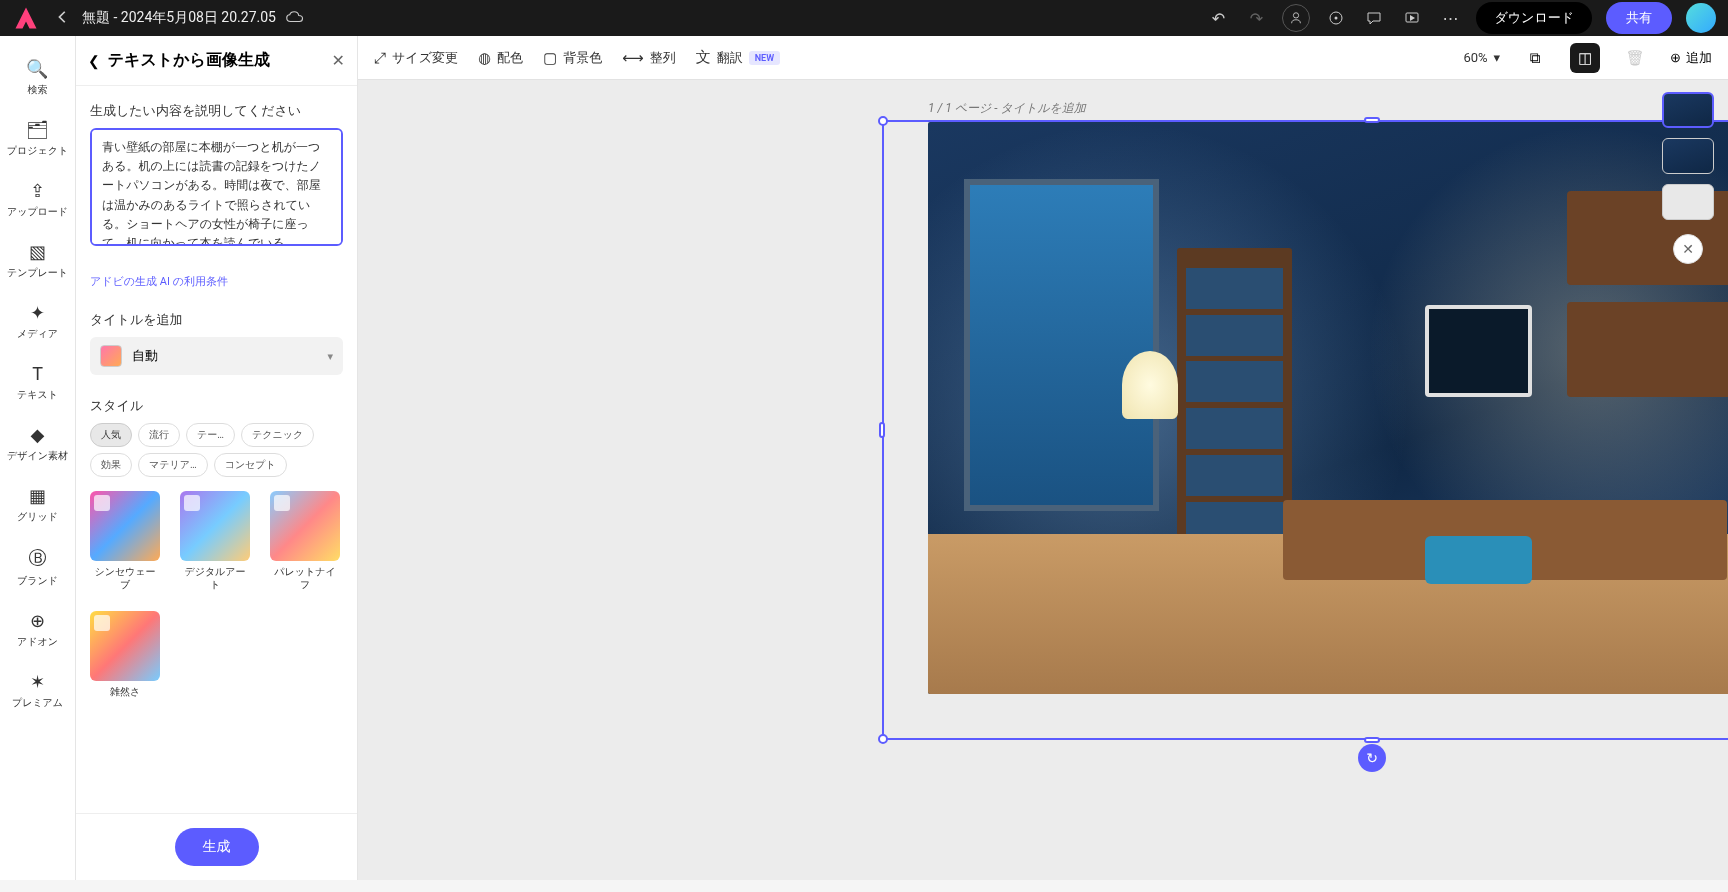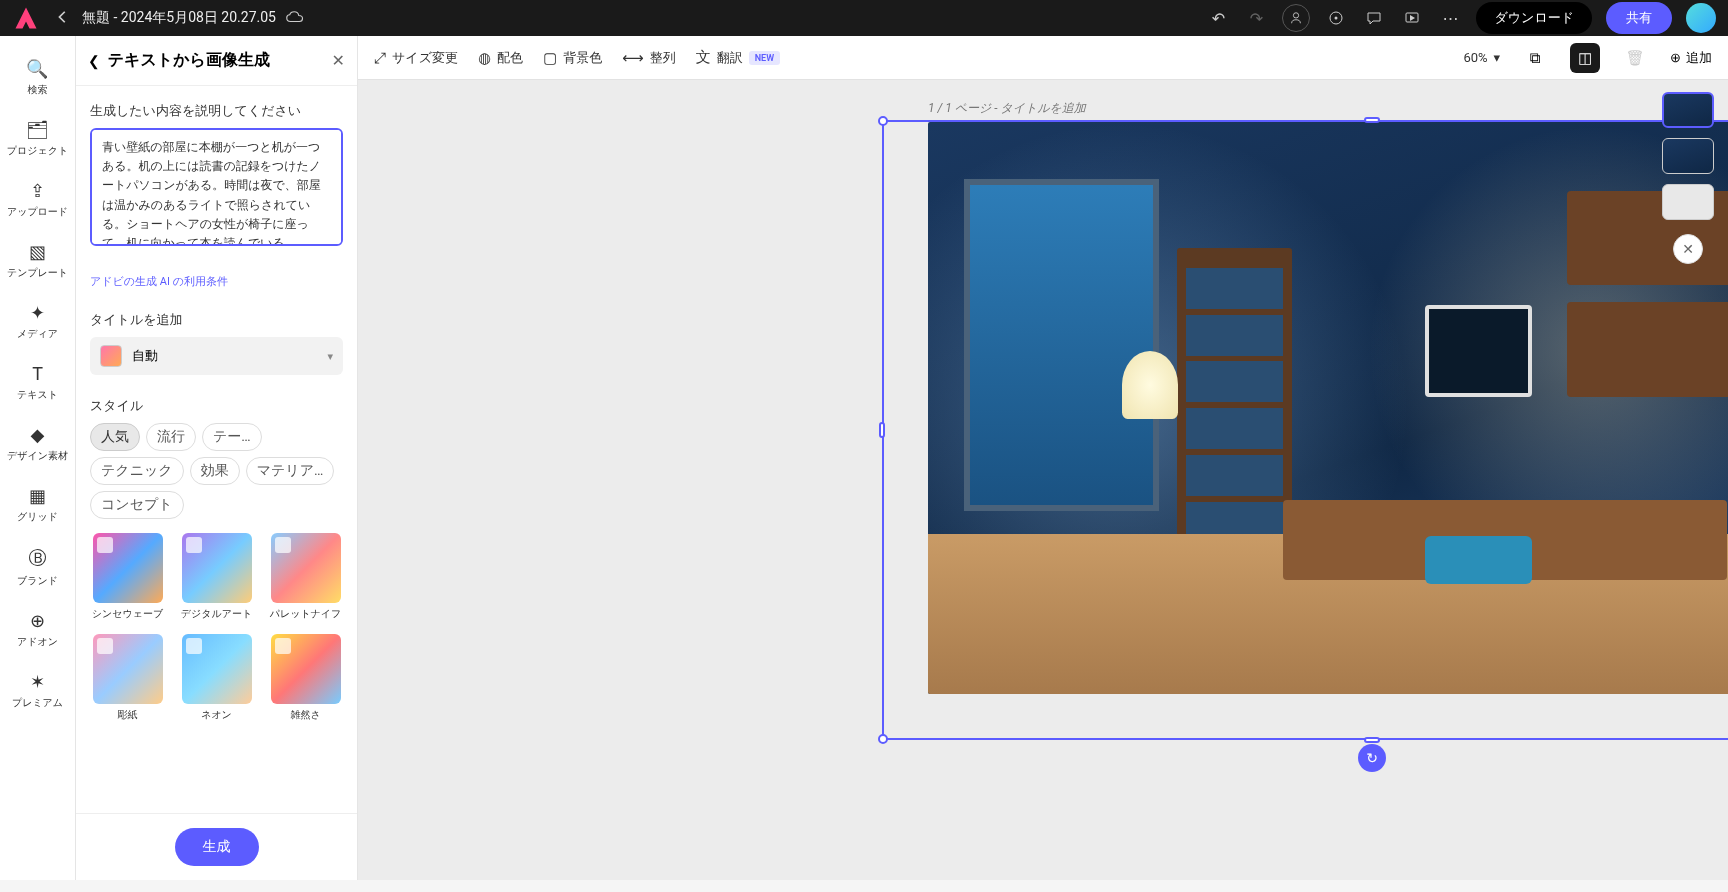--- a/index.html
+++ b/index.html
@@ -38,23 +38,23 @@
 .panel-body { flex: 1; overflow-y: auto; padding: 16px 14px 0; }
 .section-label { font-size: 13px; color: #333; margin-bottom: 8px; display: block; }
 .prompt-box { width: 100%; border: 2px solid #5c5cff; border-radius: 6px; padding: 8px 10px; font-size: 12px; line-height: 1.6; resize: none; height: 118px; color: #333; }
 .terms-link { font-size: 11px; color: #5c5cff; margin-top: 24px; display: block; cursor: pointer; }
 .content-type-select { margin-top: 8px; display: flex; align-items: center; background: #f2f2f2; border-radius: 6px; padding: 8px 10px; cursor: pointer; }
 .content-type-select .thumb { width: 22px; height: 22px; background: linear-gradient(135deg,#f7a,#fa5); border-radius: 4px; margin-right: 10px; }
 .content-type-select .label { flex: 1; font-size: 13px; }
 .content-type-select .chev { color: #888; font-size: 11px; }
 .section-block { margin-top: 22px; }
 .style-pills { display: flex; flex-wrap: wrap; gap: 6px; margin-top: 8px; }
-.pill { padding: 4px 10px; border: 1px solid #ddd; border-radius: 14px; font-size: 14px; cursor: pointer; background: #fff; color: #555; }
+.pill { padding: 4px 10px; border: 1px solid #ddd; border-radius: 14px; font-size: 10px; cursor: pointer; background: #fff; color: #555; }
 .pill.active { background: #e8e8e8; border-color: #ccc; color: #333; }
-.style-grid { display: grid; grid-template-columns: repeat(3, 1fr); gap: 14px; margin-top: 14px; }
+.style-grid { display: grid; grid-template-columns: repeat(5, 1fr); gap: 20px; margin-top: 14px; }
 .style-tile { display: flex; flex-direction: column; align-items: center; cursor: pointer; }
 .style-tile .img { width: 70px; height: 70px; border-radius: 6px; position: relative; overflow: hidden; }
 .style-tile .img .ic { position: absolute; top: 4px; left: 4px; width: 16px; height: 16px; background: rgba(255,255,255,0.7); border-radius: 3px; }
 .style-tile .lbl { font-size: 10px; margin-top: 4px; text-align: center; line-height: 1.3; color: #333; }
 .panel-footer { padding: 14px; border-top: 1px solid #eee; display: flex; justify-content: center; }
 .generate-btn { background: #5c5cff; color: #fff; padding: 10px 28px; border-radius: 20px; font-size: 14px; cursor: pointer; }
 
 
 .canvas-area { flex: 1; position: relative; background: #ececec; display: flex; flex-direction: column; }
 .canvas-toolbar { height: 44px; background: #fff; border-bottom: 1px solid #e2e2e2; display: flex; align-items: center; padding: 0 16px; gap: 20px; }

